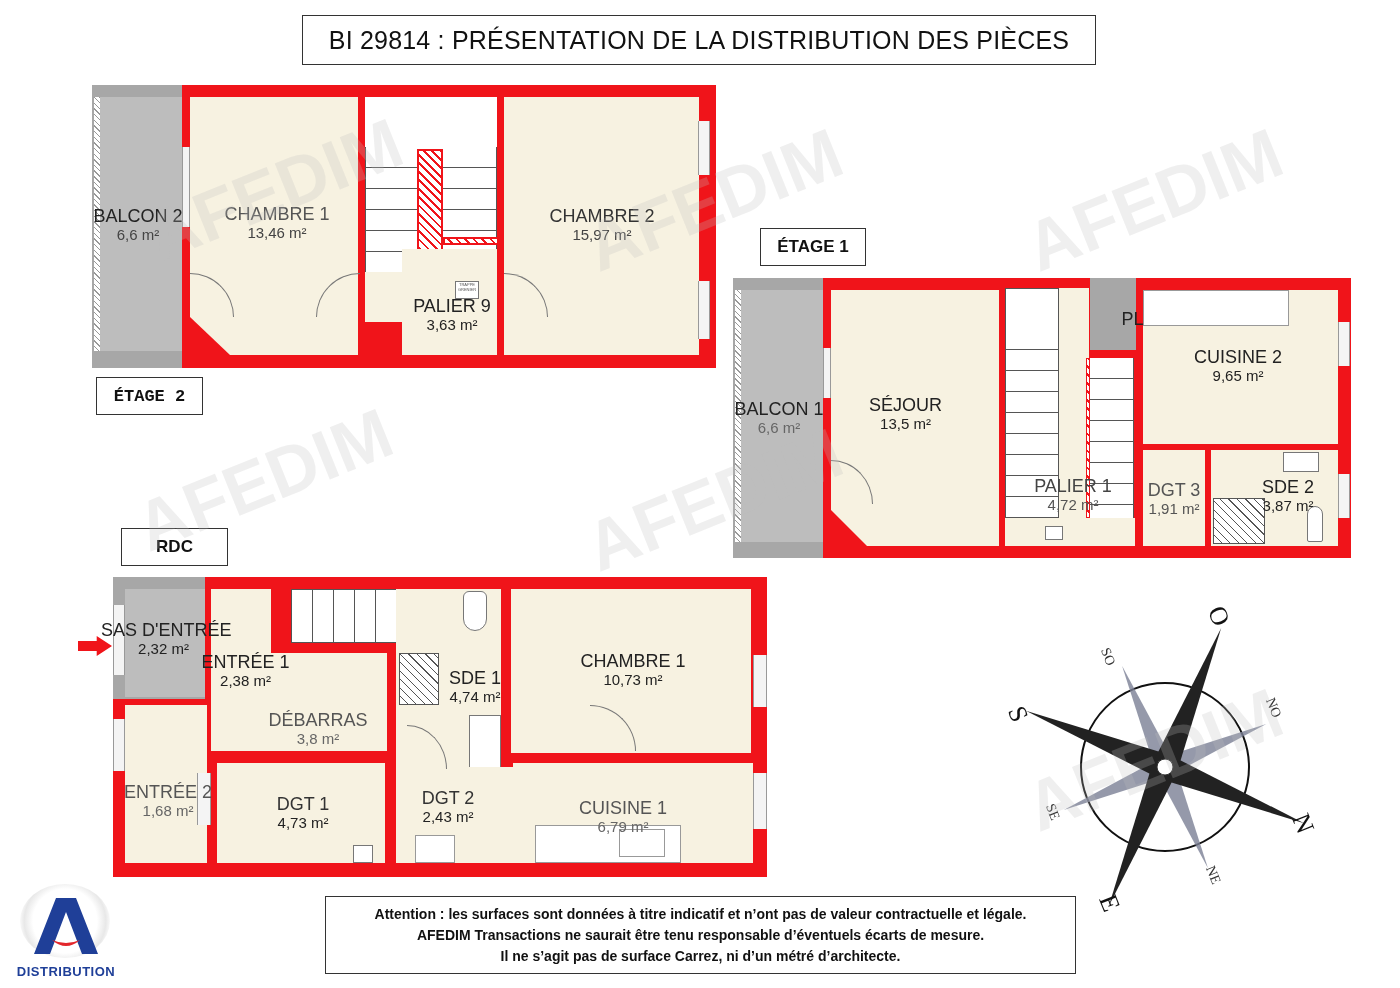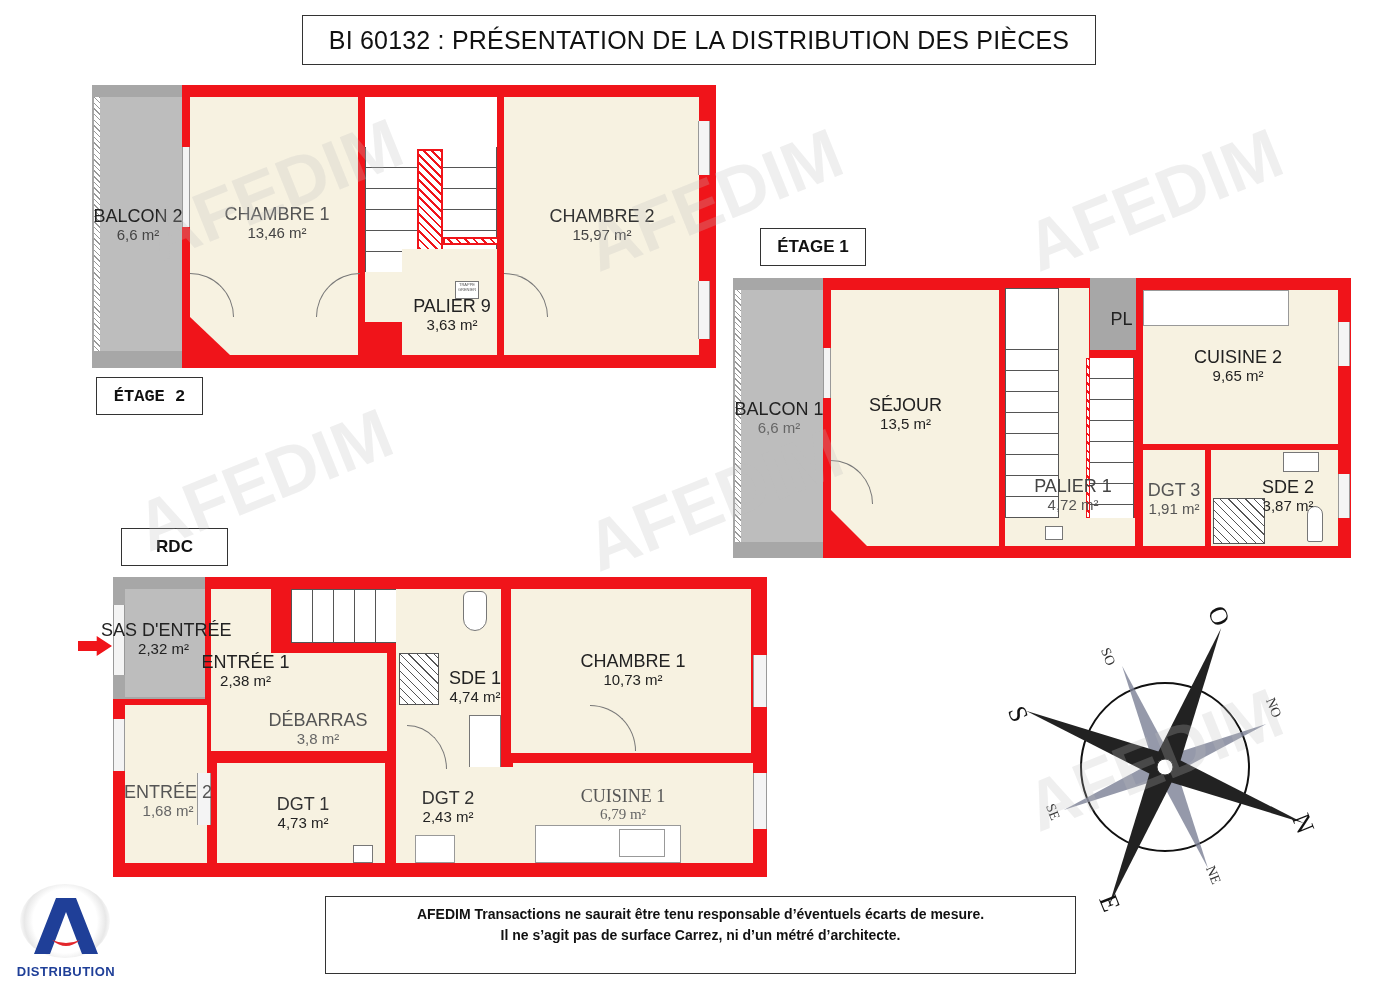--- a/index.html
+++ b/index.html
@@ -19,21 +19,21 @@
   .hatch { background: repeating-linear-gradient(45deg, #fff 0, #fff 4px, #f0141a 4px, #f0141a 6px); border: 2px solid #f0141a; }
   .hatchg { background: repeating-linear-gradient(45deg, #fff 0, #fff 5px, #555 5px, #555 6px); border: 1.5px solid #555; }
   .win { background: #f4f4f4; border-left: 1px solid #999; border-right: 1px solid #999; }
   .door { border: 1px solid #777; border-bottom: none; border-left: none; border-radius: 0 100% 0 0; }
   .note-box { left: 325px; top: 896px; width: 751px; height: 78px; border: 1.5px solid #333; text-align: center; font-size: 14px; font-weight: bold; color: #111; line-height: 21px; padding-top: 7px; }
   .watermark { color: rgba(190,190,190,0.25); font-weight: bold; font-size: 70px; transform: rotate(-22deg); pointer-events: none; }
 </style>
 </head>
 <body>
 
-<div class="abs title-box">BI 60132 : PRÉSENTATION DE LA DISTRIBUTION DES PIÈCES</div>
+<div class="abs title-box">BI 29814 : PRÉSENTATION DE LA DISTRIBUTION DES PIÈCES</div>
 
 <div class="abs" style="left:92px;top:85px;width:624px;height:283px;">
 
   <div class="abs greyd" style="left:0;top:0;width:92px;height:283px;"></div>
   <div class="abs grey" style="left:6px;top:12px;width:86px;height:254px;"></div>
   <div class="abs" style="left:2px;top:12px;width:6px;height:254px;background:repeating-linear-gradient(45deg,#fff 0,#fff 3px,#999 3px,#999 4px);"></div>
 
   <div class="abs wall" style="left:90px;top:0;width:534px;height:283px;"></div>
 
   <div class="abs room" style="left:98px;top:12px;width:168px;height:258px;"></div>
@@ -106,21 +106,21 @@
 
   <div class="abs room-label" style="left:-4px;top:122px;width:100px;color:#222;">
     <span>BALCON 1</span><span class="area" style="color:#666">6,6 m²</span>
   </div>
   <div class="abs room-label" style="left:110px;top:118px;width:125px;color:#222;">
     <span>SÉJOUR</span><span class="area" style="color:#222">13,5 m²</span>
   </div>
   <div class="abs room-label" style="left:280px;top:199px;width:120px;color:#444;">
     <span>PALIER 1</span><span class="area" style="color:#555">4,72 m²</span>
   </div>
-  <div class="abs room-label" style="left:357px;top:32px;width:63px;color:#222;">PL</div>
+  <div class="abs room-label" style="left:368px;top:32px;width:63px;color:#222;">PL</div>
   <div class="abs room-label" style="left:430px;top:70px;width:150px;color:#222;">
     <span>CUISINE 2</span><span class="area" style="color:#222">9,65 m²</span>
   </div>
   <div class="abs room-label" style="left:406px;top:203px;width:70px;color:#555;">
     <span>DGT 3</span><span class="area" style="color:#555">1,91 m²</span>
   </div>
   <div class="abs room-label" style="left:515px;top:200px;width:80px;color:#222;">
     <span>SDE 2</span><span class="area" style="color:#222">3,87 m²</span>
   </div>
 </div>
@@ -182,21 +182,21 @@
   </div>
   <div class="abs room-label" style="left:0px;top:206px;width:110px;color:#555;">
     <span>ENTRÉE 2</span><span class="area" style="color:#666">1,68 m²</span>
   </div>
   <div class="abs room-label" style="left:140px;top:218px;width:100px;color:#333;">
     <span>DGT 1</span><span class="area" style="color:#222">4,73 m²</span>
   </div>
   <div class="abs room-label" style="left:290px;top:212px;width:90px;color:#333;">
     <span>DGT 2</span><span class="area" style="color:#222">2,43 m²</span>
   </div>
-  <div class="abs room-label" style="left:440px;top:210px;width:140px;color:#555;font-family:Liberation Serif, serif;">
+  <div class="abs room-label" style="left:440px;top:222px;width:140px;color:#555;">
     <span>CUISINE 1</span><span class="area" style="color:#666">6,79 m²</span>
   </div>
 </div>
 
 <div class="abs" style="left:78px;top:636px;width:34px;height:20px;background:#f0141a;clip-path:polygon(0 25%,55% 25%,55% 0,100% 50%,55% 100%,55% 75%,0 75%);"></div>
 
 <div class="abs" style="left:1000px;top:595px;width:340px;height:330px;">
   <svg width="340" height="330" viewBox="0 0 340 330">
     <circle cx="165" cy="172" r="84" fill="none" stroke="#111" stroke-width="2"></circle>
     <g transform="rotate(-68 165 172)">
@@ -211,20 +211,21 @@
     <text x="10" y="128" font-family="Liberation Serif, serif" font-size="26" transform="rotate(68 18 120)" fill="#111">S</text>
     <text x="100" y="318" font-family="Liberation Serif, serif" font-size="26" transform="rotate(68 110 310)" fill="#111">E</text>
     <text x="100" y="68" font-family="Liberation Serif, serif" font-size="14" transform="rotate(68 110 62)" fill="#333">SO</text>
     <text x="265" y="118" font-family="Liberation Serif, serif" font-size="14" transform="rotate(68 275 112)" fill="#333">NO</text>
     <text x="45" y="224" font-family="Liberation Serif, serif" font-size="14" transform="rotate(68 55 218)" fill="#333">SE</text>
     <text x="205" y="286" font-family="Liberation Serif, serif" font-size="14" transform="rotate(68 215 280)" fill="#333">NE</text>
   </svg>
 </div>
 
 <div class="abs note-box">
+  <div>Attention : les surfaces sont données à titre indicatif et n’ont pas de valeur contractuelle et légale.</div>
   <div>AFEDIM Transactions ne saurait être tenu responsable d’éventuels écarts de mesure.</div>
   <div>Il ne s’agit pas de surface Carrez, ni d’un métré d’architecte.</div>
 </div>
 
 <div class="abs" style="left:6px;top:880px;width:120px;height:100px;">
   <div class="abs" style="left:14px;top:4px;width:90px;height:74px;border-radius:50%;background:radial-gradient(circle at 50% 50%, #fff 55%, #e8e8e8 70%, #fff 80%);"></div>
   <svg class="abs" style="left:22px;top:14px;" width="76" height="64" viewBox="0 0 76 64">
     <polygon points="28,4 48,4 70,60 54,60 38,18 22,60 6,60" fill="#1f3f98"></polygon>
     <path d="M24,46 Q38,58 52,46 Q38,52 24,46 Z" fill="#e3262b"></path>
   </svg>

